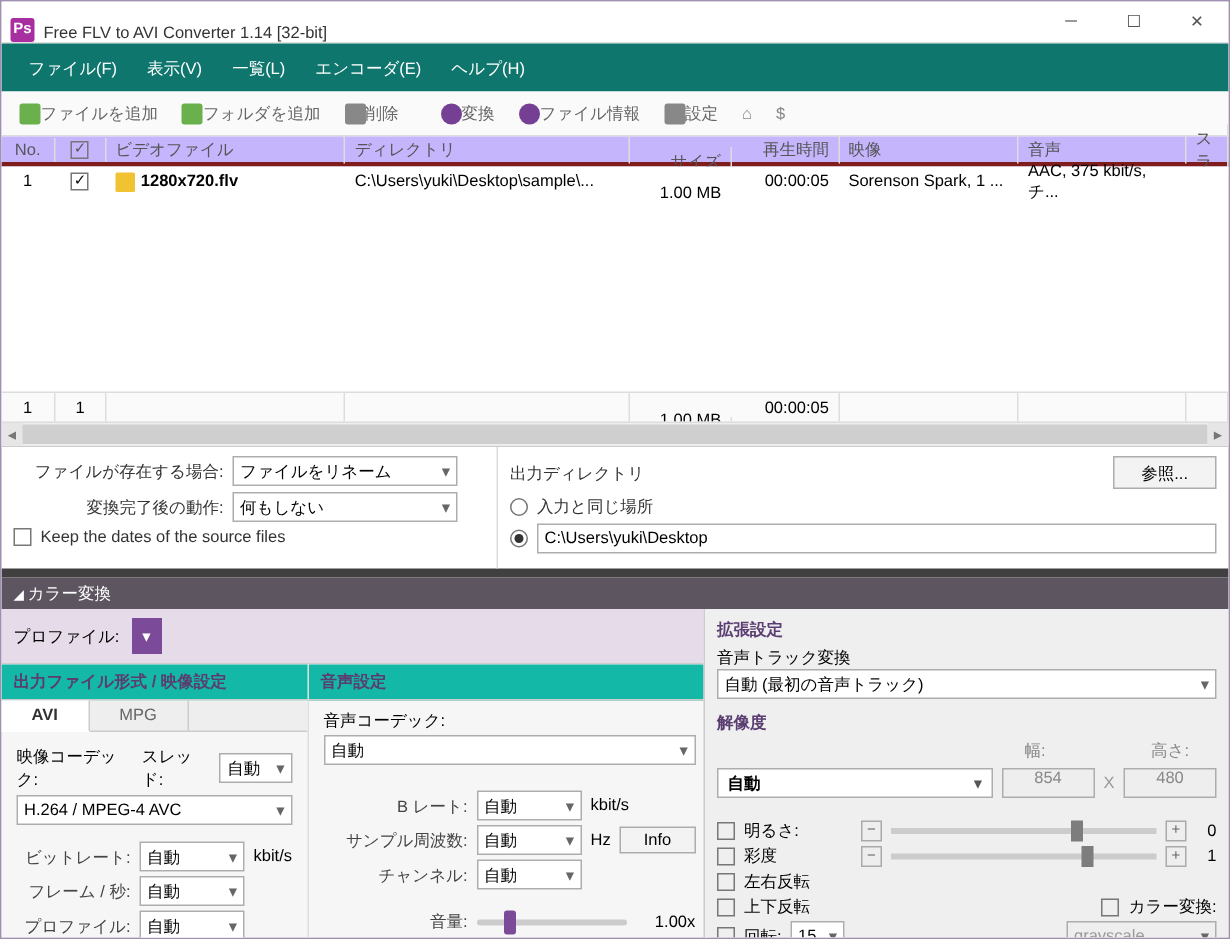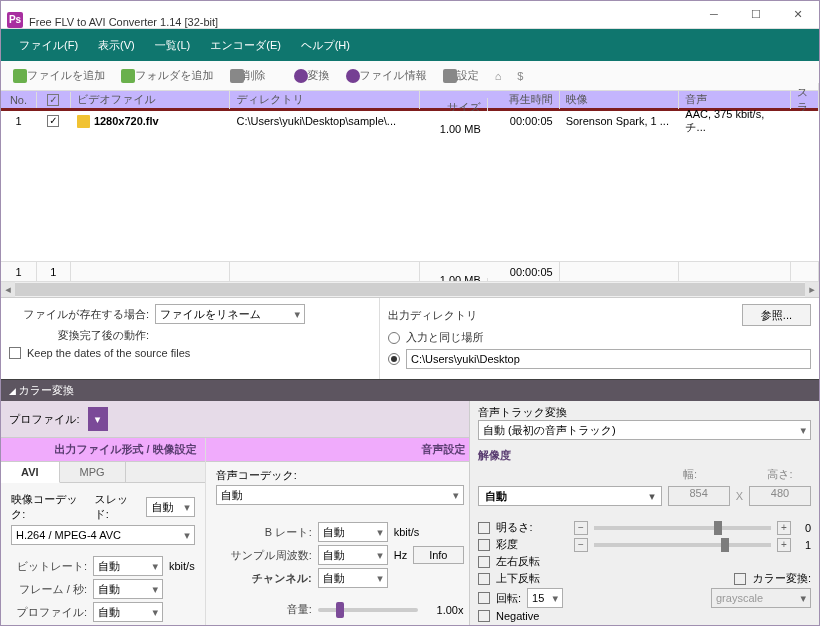--- a/index.html
+++ b/index.html
@@ -22,21 +22,21 @@
 .grid-row { display: flex; height: 20px; align-items: stretch; }
 .grid-row div { padding: 2px 6px; border-right: 1px solid transparent; display:flex; align-items:center;}
 .col-no{width:36px;justify-content:center;} .col-chk{width:34px;justify-content:center;} .col-file{width:160px;} .col-dir{width:190px;} .col-size{width:68px;justify-content:flex-end;margin-top:16px;} .col-dur{width:72px;justify-content:flex-end;} .col-vid{width:120px;} .col-aud{width:112px;} .col-st{width:28px;}
 .grid-body { height: 150px; background:#fff; }
 .totals { display: flex; height: 20px; border-top:1px solid #ddd; background:#fafafa;}
 .totals div{padding:2px 6px;border-right:1px solid #ddd;display:flex;align-items:center;}
 .scrollbar{height:16px;background:#efefef;border-top:1px solid #ddd;position:relative;}
 .scrollbar .thumb{position:absolute;left:14px;right:14px;top:1px;height:13px;background:#cfcfcf;}
 .scrollbar .arr{position:absolute;top:0;width:14px;height:15px;background:#e6e6e6;display:flex;align-items:center;justify-content:center;color:#777;}
 .scrollbar .arr.r{right:0;}
-.mid { display:flex; border-top:1px solid #ccc; border-bottom:1px solid #404040;gap:48px;}
+.mid { display:flex; border-top:1px solid #ccc; border-bottom:6px solid #404040;}
 .mid-left{width:330px;padding:6px 8px;}
 .mid-right{flex:1;padding:6px 8px;border-left:1px solid #ddd;}
 .frow{display:flex;align-items:center;margin-bottom:4px;gap:6px;}
 .frow label{color:#333;}
 .sel{border:1px solid #adadad;background:#fff;height:20px;padding:0 4px;display:flex;align-items:center;justify-content:space-between;}
 .sel::after{content:"▾";color:#666;margin-left:4px;}
 .radio{width:12px;height:12px;border:1px solid #777;border-radius:50%;display:inline-flex;align-items:center;justify-content:center;}
 .radio.on::after{content:"";width:6px;height:6px;background:#333;border-radius:50%;}
 .btn{border:1px solid #adadad;background:#f3f3f3;padding:2px 18px;height:22px;display:inline-flex;align-items:center;}
 .chk{width:12px;height:12px;border:1px solid #777;display:inline-flex;align-items:center;justify-content:center;font-size:10px;line-height:1;}
@@ -45,21 +45,21 @@
 .sect-hdr.tri::before{content:"◢ ";font-size:9px;}
 .settings{display:flex;flex:1;min-height:0;}
 .settings-left{width:468px;display:flex;flex-direction:column;min-height:0;}
 .settings-right{flex:1;background:#efefef;border-left:1px solid #ccc;padding:4px 8px 0 8px; min-height:0; overflow:hidden;}
 .profile-row{background:#e6dbe8;padding:6px 8px;display:flex;align-items:center;gap:8px;border-bottom:1px solid #ccc;}
 .profile-sel{flex:1;height:24px;border:1px solid #b59fc4;background:#fff;display:flex;align-items:center;padding:0 6px;}
 .profile-dd{width:20px;height:24px;background:#7b4a98;display:flex;align-items:center;justify-content:center;color:#fff;}
 .cols2{display:flex;flex:1;min-height:0;}
 .colA{width:228px;border-right:1px solid #ddd;background:#f6f6f6;padding:0;}
 .colB{flex:1;background:#f6f6f6;}
-.panel-title{background:#f0abfc;color:#5a3d71;font-weight:bold;padding:4px 8px;border-bottom:1px solid #ccc;text-align:right;}
+.panel-title{background:#14b8a6;color:#5a3d71;font-weight:bold;padding:4px 8px;border-bottom:1px solid #ccc;}
 .tabs{display:flex;background:#eee;border-bottom:1px solid #ccc;}
 .tab{padding:4px 20px;border-right:1px solid #ccc;color:#666;}
 .tab.active{background:#fff;font-weight:bold;color:#333;border-bottom:1px solid #fff;margin-bottom:-1px;}
 .pad{padding:6px 10px;}
 .lblr{display:flex;align-items:center;margin:3px 0;gap:6px;}
 .lblr .lab{width:76px;text-align:right;color:#444;}
 .inputn{border:1px solid #adadad;background:#fff;height:20px;padding:0 4px;display:flex;align-items:center;}
 .slider{height:4px;background:#ccc;position:relative;flex:1;border-radius:2px;}
 .slider .knob{position:absolute;width:8px;height:16px;background:#7b4a98;top:-6px;border-radius:2px;}
 .rlabel{font-weight:bold;color:#5a3d71;margin:2px 0 4px 0;}
@@ -180,20 +180,23 @@
   <div class="mid">
     <div class="mid-left">
       <div class="frow">
         <label style="width:140px;text-align:right;">ファイルが存在する場合:</label>
         <div class="sel" style="width:150px;">
             <span>ファイルをリネーム</span>
           </div>
       </div>
       <div class="frow">
         <label style="width:140px;text-align:right;">変換完了後の動作:</label>
+        <div class="sel" style="width:150px;">
+            <span>何もしない</span>
+          </div>
       </div>
       <div class="frow">
         <span class="chk"></span>
         <label>Keep the dates of the source files</label>
       </div>
     </div>
     <div class="mid-right">
       <div class="frow" style="justify-content:space-between;">
         <label>出力ディレクトリ</label>
         <div class="btn">参照...</div>
@@ -285,21 +288,21 @@
               </div>
             <div class="lblr">
                 <span class="lab" style="width:96px;">サンプル周波数:</span>
               <div class="sel" style="width:70px;">
                   <span>自動</span>
                 </div>
               <span>Hz</span>
               <div class="btn" style="padding:1px 15px;height:18px;margin-left:auto;">Info</div>
               </div>
             <div class="lblr">
-                <span class="lab" style="width:96px;font-weight:bold;">チャンネル:</span>
+                <span class="lab" style="width:96px;">チャンネル:</span>
               <div class="sel" style="width:70px;">
                   <span>自動</span>
                 </div>
               </div>
             <div style="height:8px;"></div>
             <div class="lblr">
                 <span class="lab" style="width:96px;">音量:</span>
               <div class="slider">
                   <div class="knob" style="left:18%;"></div>
                 </div>
@@ -309,20 +312,21 @@
             <div class="lblr">
                 <span class="chk"></span>
                 <span>音声ストリームをコピーしない</span>
               </div>
           </div>
         </div>
       </div>
     </div>
 
     <div class="settings-right">
+      <div class="rlabel">拡張設定</div>
       <div>音声トラック変換</div>
       <div class="sel" style="width:100%;">
           <span>自動 (最初の音声トラック)</span>
         </div>
 
       <div class="rlabel" style="margin-top:8px;">解像度</div>
       <div class="rs-row" style="gap:14px;margin-bottom:4px;">
         <span style="flex:1;"></span>
         <span style="width:62px;text-align:center;color:#888;">幅:</span>
         <span class="sep-x"> </span>

